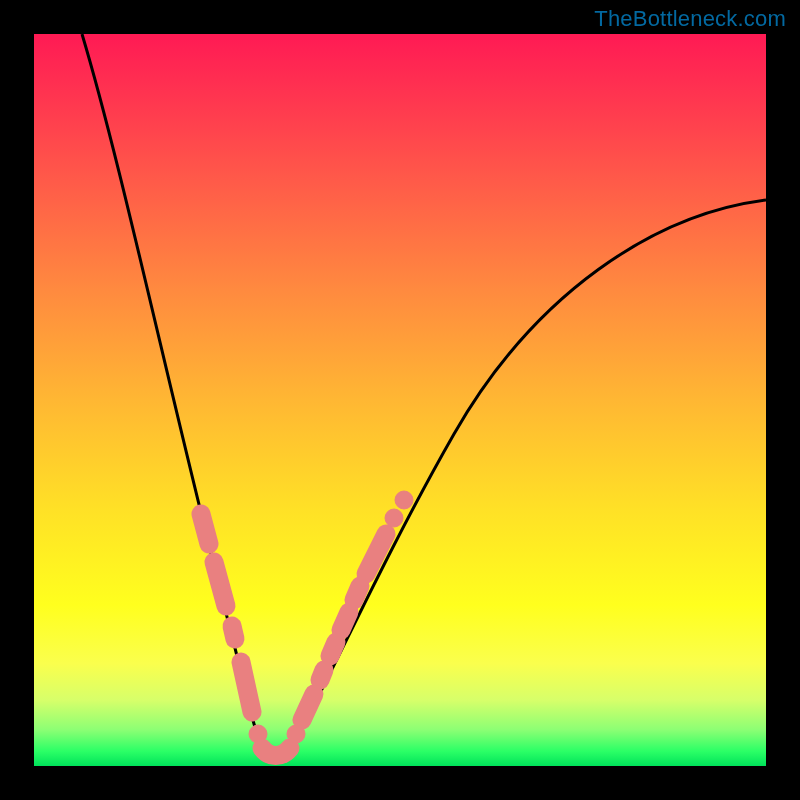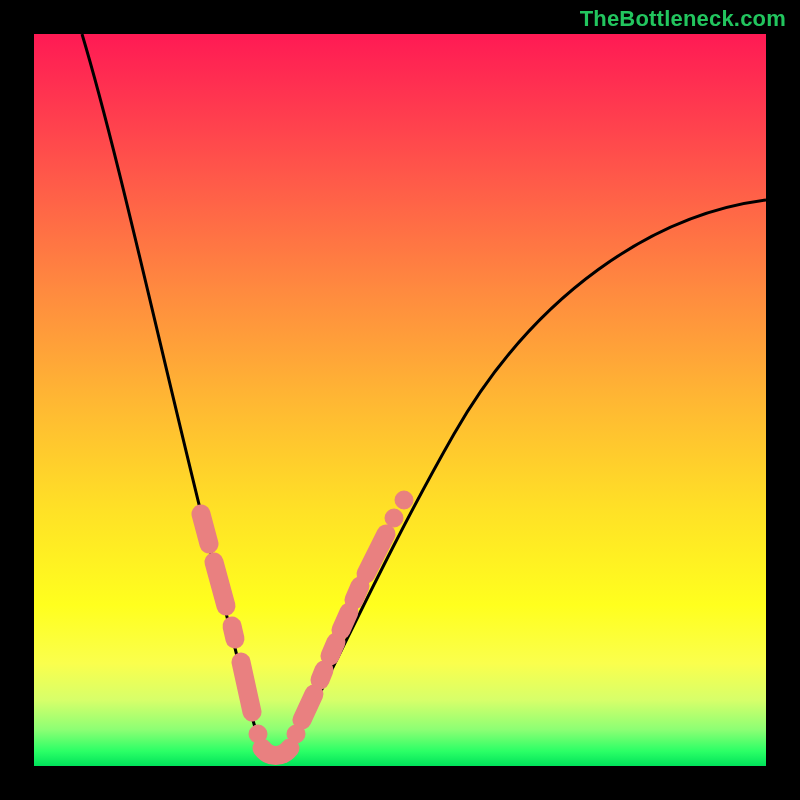--- a/index.html
+++ b/index.html
@@ -37,23 +37,23 @@
       #d7ff6a 91%,
       #8dff74 95%,
       #2bff66 98%,
       #00e25a 100%
     );
   }
   .watermark {
     position: absolute;
     top: 6px;
     right: 14px;
-    color: #22c55e;
+    color: #0369a1;
     font-size: 22px;
-    font-weight: 700;
+    font-weight: 400;
     letter-spacing: 0.2px;
     user-select: none;
   }
   svg.curve {
     position: absolute;
     left: 0;
     top: 0;
     width: 732px;
     height: 732px;
   }

